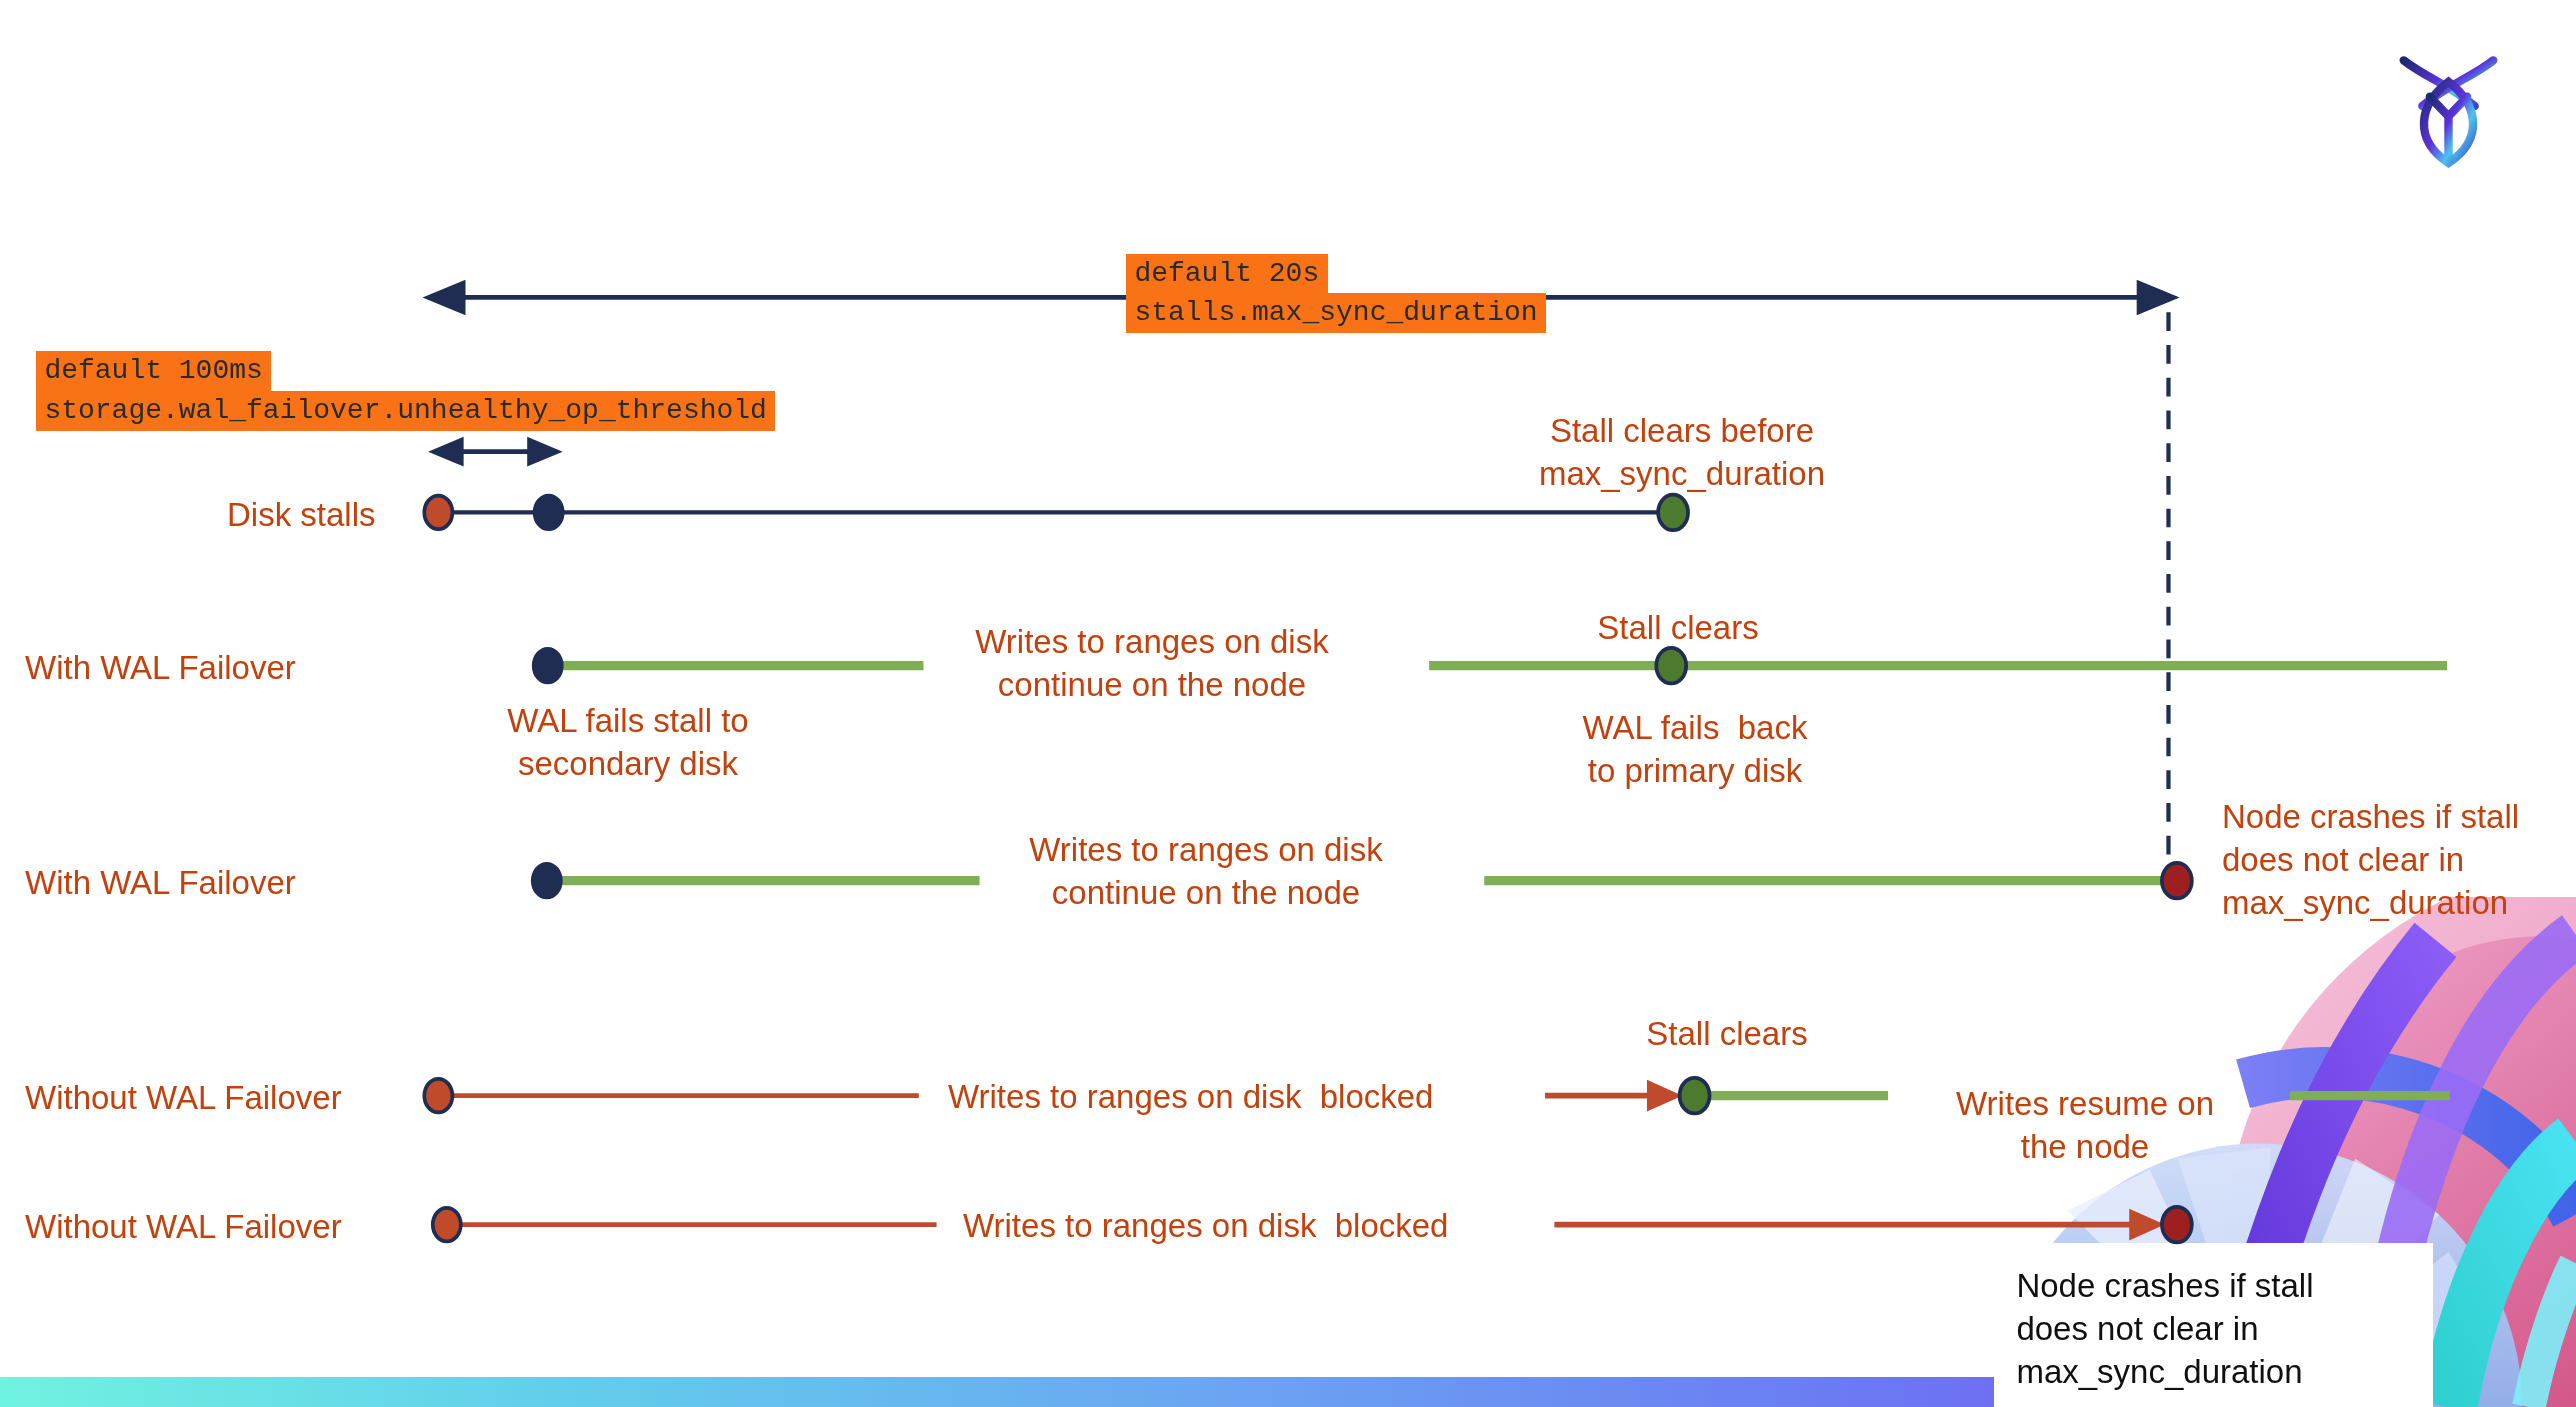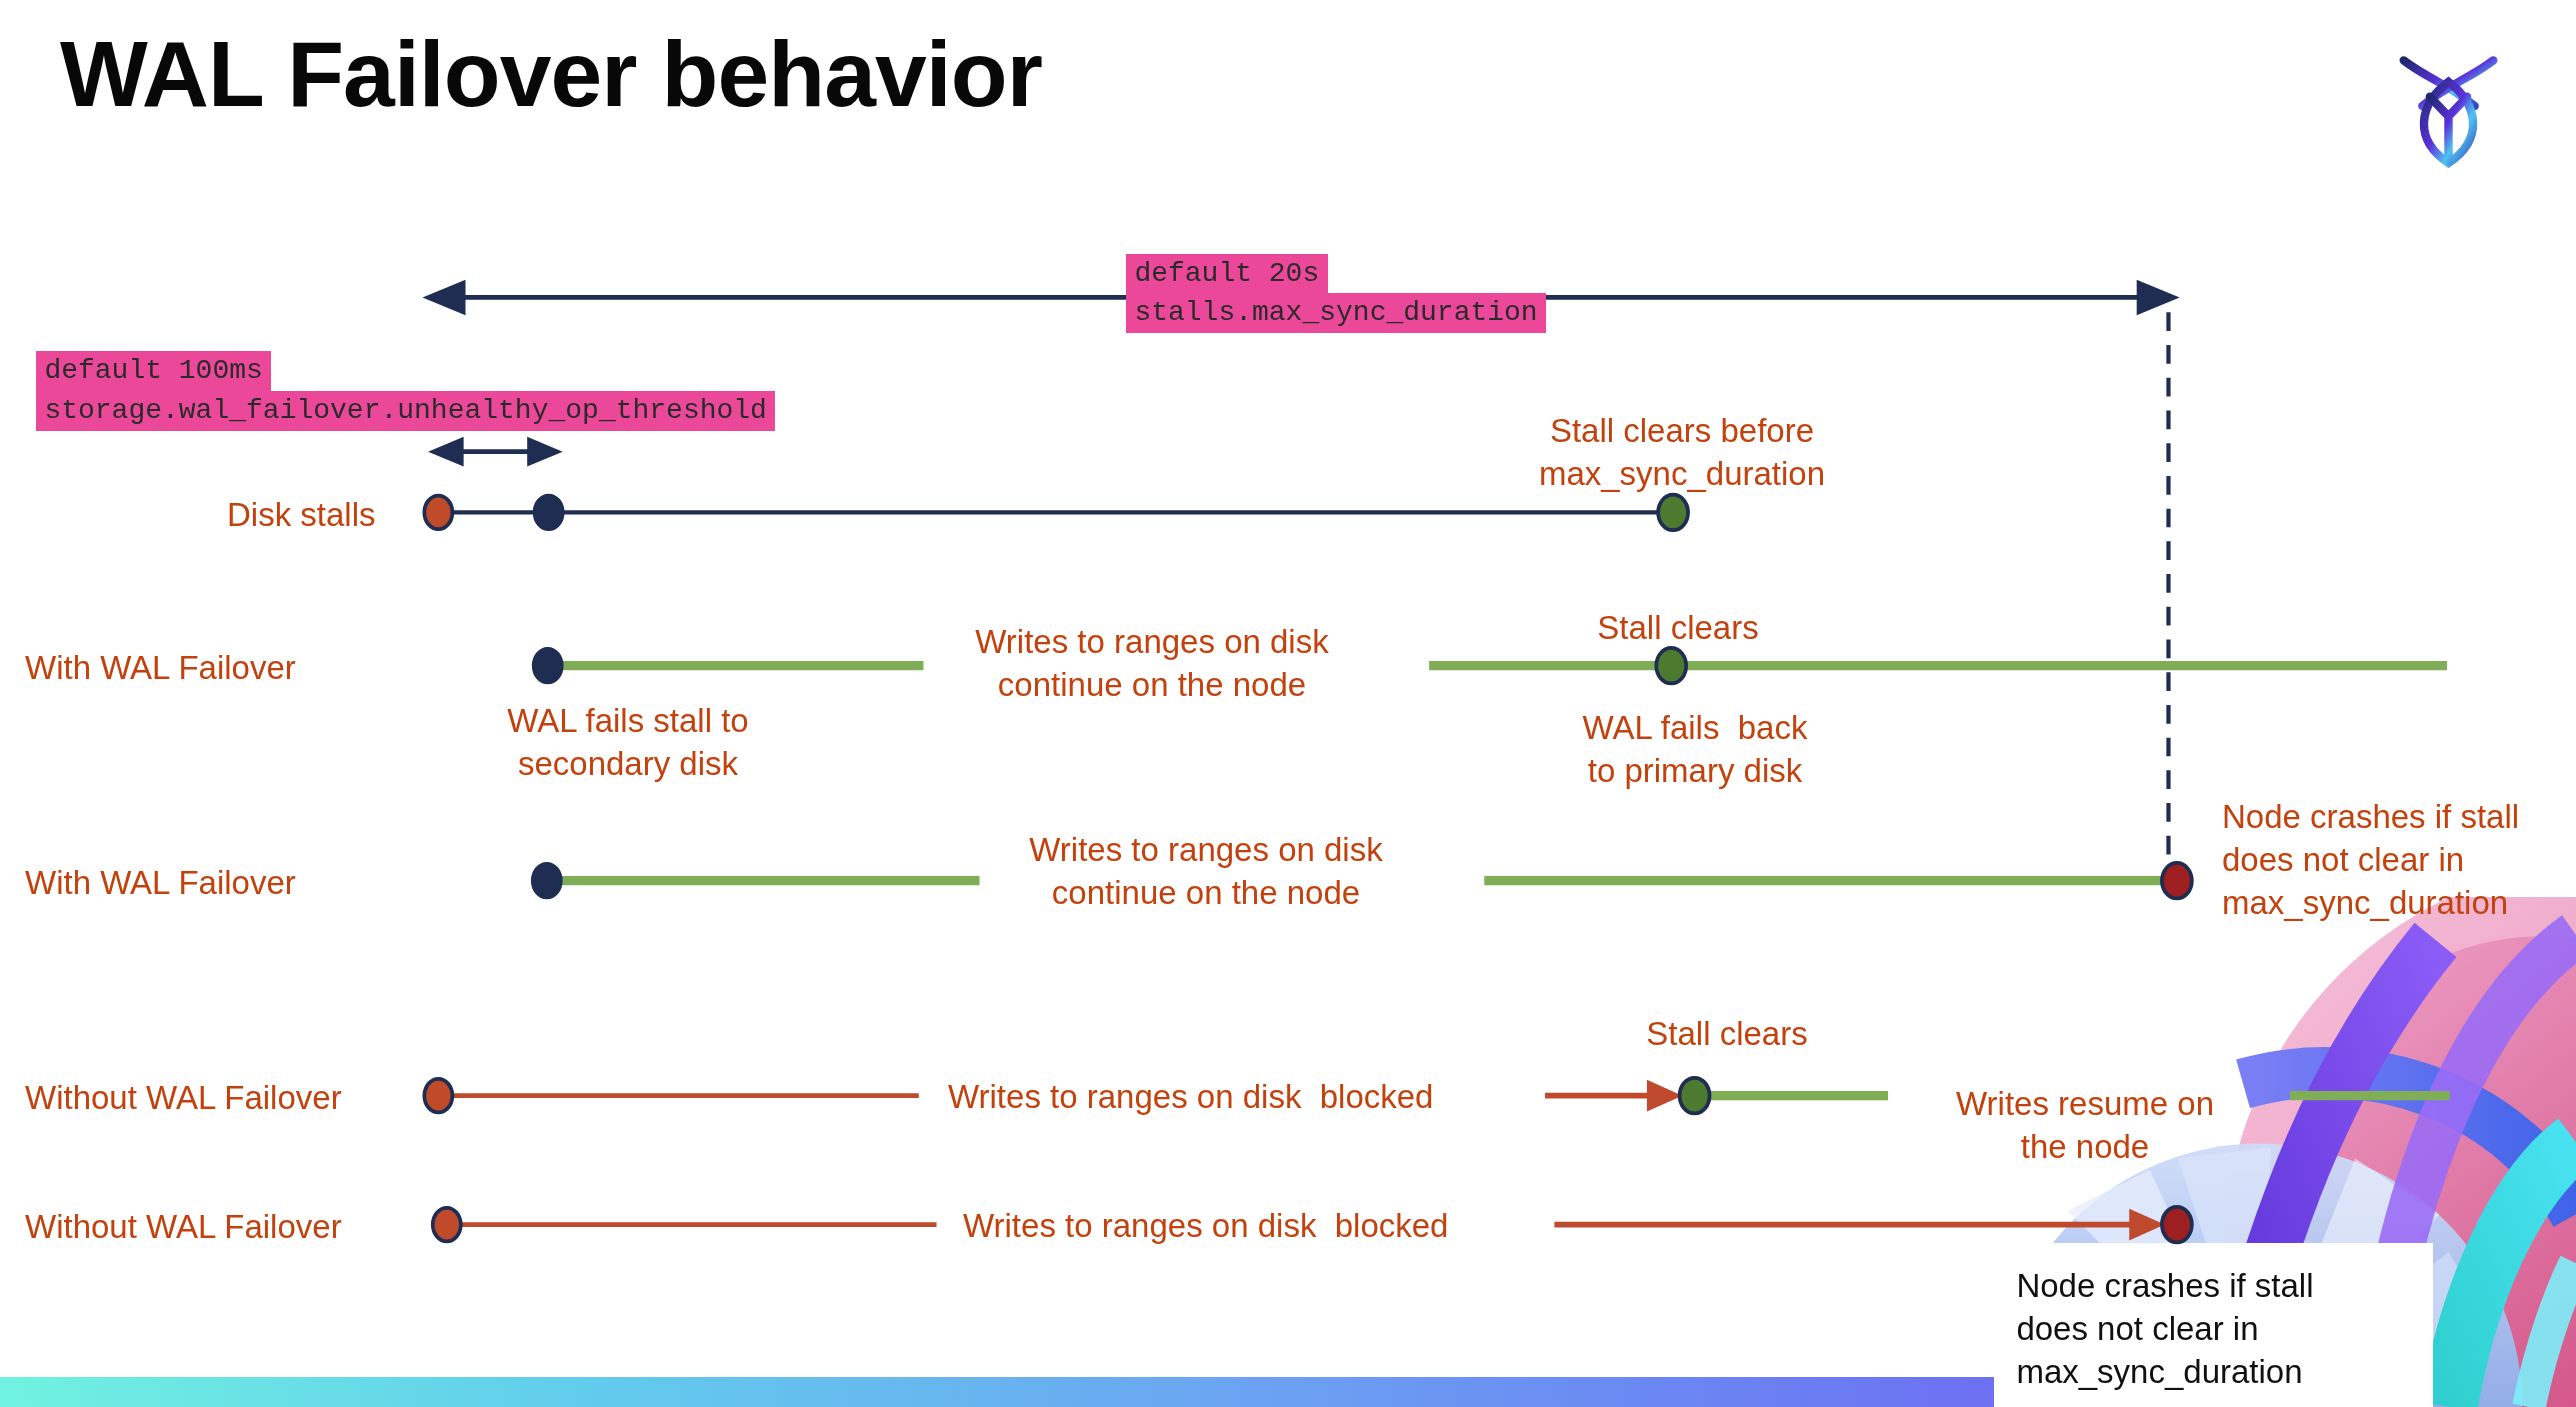--- a/index.html
+++ b/index.html
@@ -4,21 +4,21 @@
 <style>
   html,body{margin:0;padding:0;background:#ffffff;}
   .canvas{position:relative;width:2576px;height:1408px;background:#ffffff;overflow:hidden;
           font-family:"Liberation Sans",sans-serif;}
   .t{position:absolute;font-family:"Liberation Sans",sans-serif;font-size:33px;color:#c2410c;
      line-height:43px;white-space:pre;}
   .center{transform:translateX(-50%);text-align:center;}
   .title{position:absolute;left:60px;top:20.6px;font-size:93px;font-weight:800;color:#080808;
          letter-spacing:-0.9px;font-family:"Liberation Sans",sans-serif;}
   .mono-line{position:absolute;font-family:"Liberation Mono","DejaVu Sans Mono",monospace;
-             font-size:28px;color:#2a2a2a;background:#ec4899;padding:2.8px 8.4px;white-space:pre;line-height:34px;}
+             font-size:28px;color:#2a2a2a;background:#f97316;padding:2.8px 8.4px;white-space:pre;line-height:34px;}
   .bottom-bar{position:absolute;left:0;top:1377px;width:2576px;height:31px;
               background:linear-gradient(90deg,#70f2e0 0%,#62cdec 22%,#6ba4f2 48%,#6b7af2 72%,#7a46ee 100%);}
   .callout-box{position:absolute;left:1994px;top:1243px;width:439px;height:165px;background:#ffffff;}
   .callout-text{position:absolute;left:22.4px;top:20.6px;font-size:33px;line-height:43px;color:#101010;white-space:pre;}
   svg{position:absolute;left:0;top:0;}
   .art-svg{left:1869px;top:897px;}
   .logo-svg{left:2383px;top:37px;}
 </style>
 </head>
 <body>
@@ -130,21 +130,20 @@
       </linearGradient>
     </defs>
     <g fill="none" stroke="url(#gLogo)" stroke-width="9" stroke-linecap="round">
       <path d="M22,25 C45,43 72,52 98,74"></path>
       <path d="M118,25 C95,43 68,52 42,74"></path>
       <path d="M70,48 C38,72 32,110 70,135 C108,110 102,72 70,48 Z"></path>
       <path d="M70,132 L70,85 M70,85 L50,64 M70,85 L90,64"></path>
     </g>
   </svg>
 
-  <div class="title">WAL Failover behavior</div>
 
   <div class="mono-line" style="left:1126px;top:254px;">default 20s</div>
   <div class="mono-line" style="left:1126px;top:293px;">stalls.max_sync_duration</div>
   <div class="mono-line" style="left:36px;top:351px;">default 100ms</div>
   <div class="mono-line" style="left:36px;top:391px;">storage.wal_failover.unhealthy_op_threshold</div>
 
   <div class="t" style="left:227px;top:493px;">Disk stalls</div>
   <div class="t" style="left:25px;top:646px;">With WAL Failover</div>
   <div class="t" style="left:25px;top:861px;">With WAL Failover</div>
   <div class="t" style="left:25px;top:1076px;">Without WAL Failover</div>

